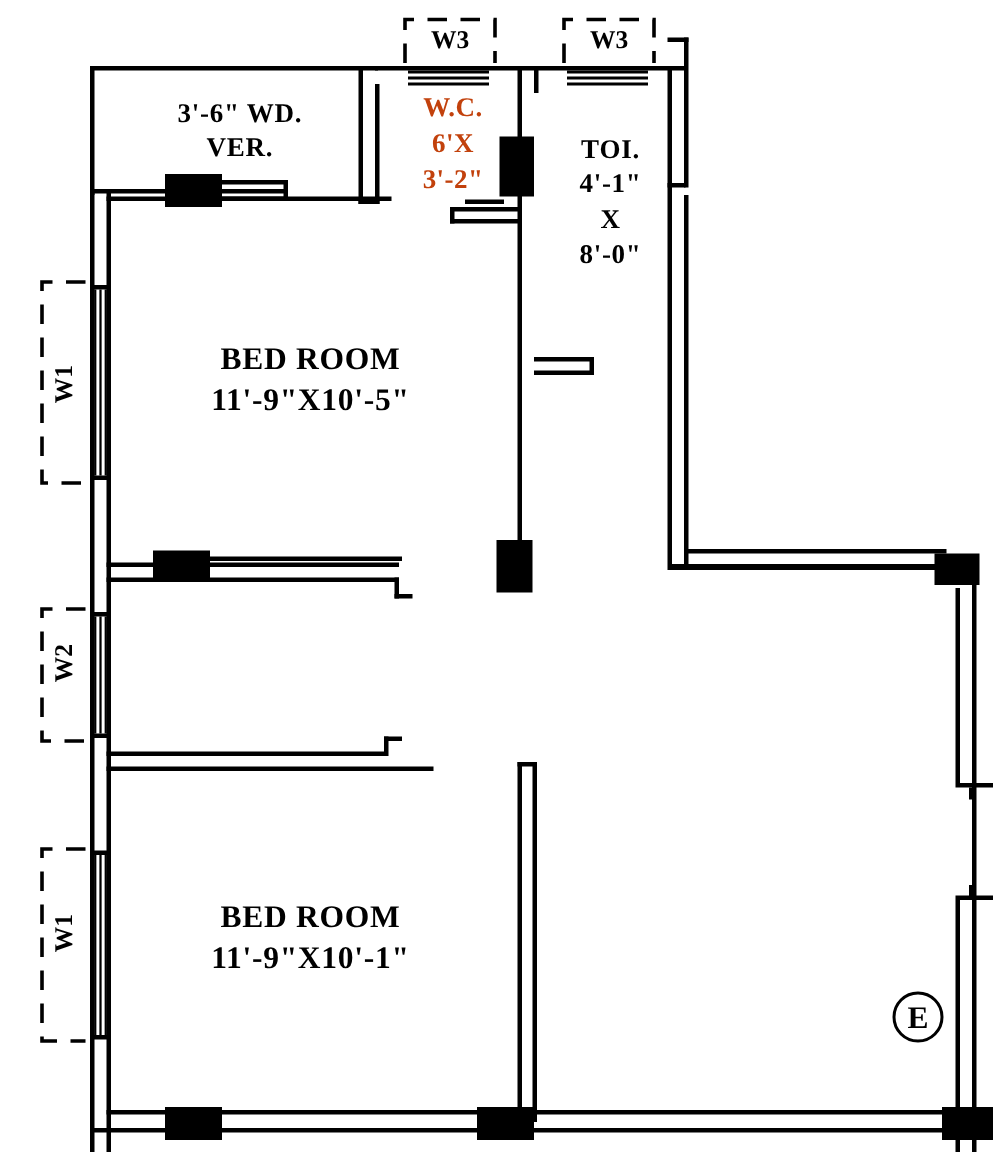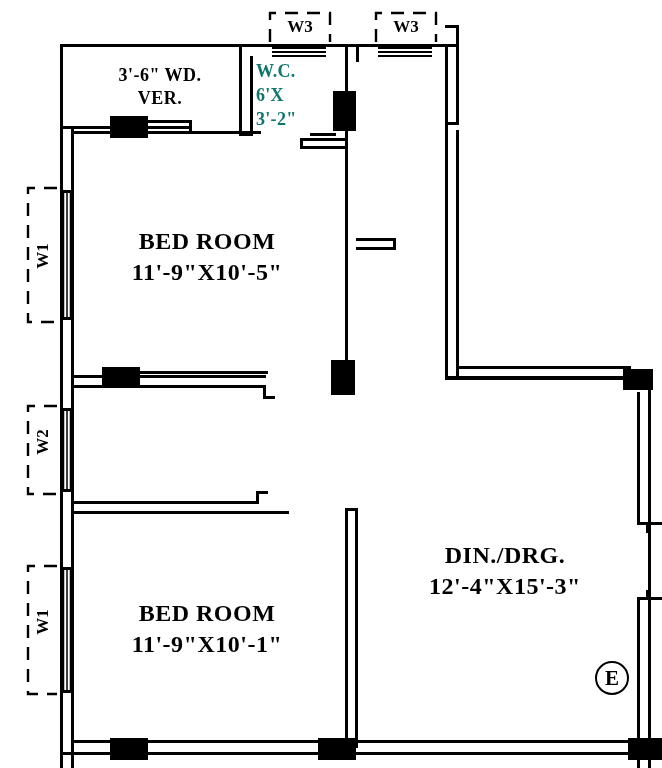--- a/index.html
+++ b/index.html
@@ -39,44 +39,44 @@
   .room-text {
     position: absolute;
     font-family: "Liberation Serif", "DejaVu Serif", serif;
     font-weight: 700;
     color: #000000;
     text-align: center;
     line-height: 1.30;
     white-space: pre;
     letter-spacing: 0.5px;
   }
-  .t-lg { font-size: 24px; }
+  .t-lg { font-size: 21px; }
   .t-md { font-size: 18px; }
   .tag-text {
     position: absolute;
     font-family: "Liberation Serif", "DejaVu Serif", serif;
     font-weight: 700;
     font-size: 17px;
     color: #000000;
     white-space: pre;
   }
   .vtag {
     transform-origin: center center;
     transform: rotate(-90deg);
     text-align: center;
   }
   .wc-block {
     position: absolute;
     font-family: "Liberation Serif", "DejaVu Serif", serif;
     font-weight: 700;
     font-size: 18px;
-    color: #0f766e;
+    color: #c2410c;
     line-height: 1.32;
     white-space: pre;
-    text-align: left;
+    text-align: center;
     letter-spacing: 0.3px;
   }
   .e-marker {
     position: absolute;
     width: 34px;
     height: 34px;
     border: 2.2px solid #000000;
     border-radius: 50%;
     box-sizing: border-box;
     display: flex;
@@ -241,25 +241,25 @@
     </g>
 
   </svg>
 
   <div class="room-text t-md" style="left:95px; top:64px; width:130px;"><span>3'-6" WD.</span><br><span>VER.</span></div>
 
   <div class="room-text t-lg" style="left:92px; top:226px; width:230px;"><span>BED ROOM</span><br><span>11'-9"X10'-5"</span></div>
 
   <div class="wc-block" style="left:256px; top:60px; width:92px;"><span>W.C.</span><br><span>6'X</span><br><span>3'-2"</span></div>
 
+  <div class="room-text t-md" style="left:362px; top:88px; width:90px;"><span>TOI.</span><br><span>4'-1"</span><br><span>X</span><br><span>8'-0"</span></div>
 
 
   <div class="room-text t-lg" style="left:92px; top:598px; width:230px;"><span>BED ROOM</span><br><span>11'-9"X10'-1"</span></div>
 
-  <div class="room-text t-lg" style="left:395px; top:540px; width:220px;"><span>DIN./DRG.</span><br><span>12'-4"X15'-3"</span></div>
 
   <div class="tag-text" style="left:270px; top:17px; width:60px; text-align:center;">W3</div>
   <div class="tag-text" style="left:376px; top:17px; width:60px; text-align:center;">W3</div>
 
   <div class="tag-text vtag" style="left:15px; top:246px; width:56px;">W1</div>
   <div class="tag-text vtag" style="left:15px; top:432px; width:56px;">W2</div>
   <div class="tag-text vtag" style="left:15px; top:612px; width:56px;">W1</div>
 
   <div class="e-marker" style="left:595px; top:661px;">
     <span>E</span>

